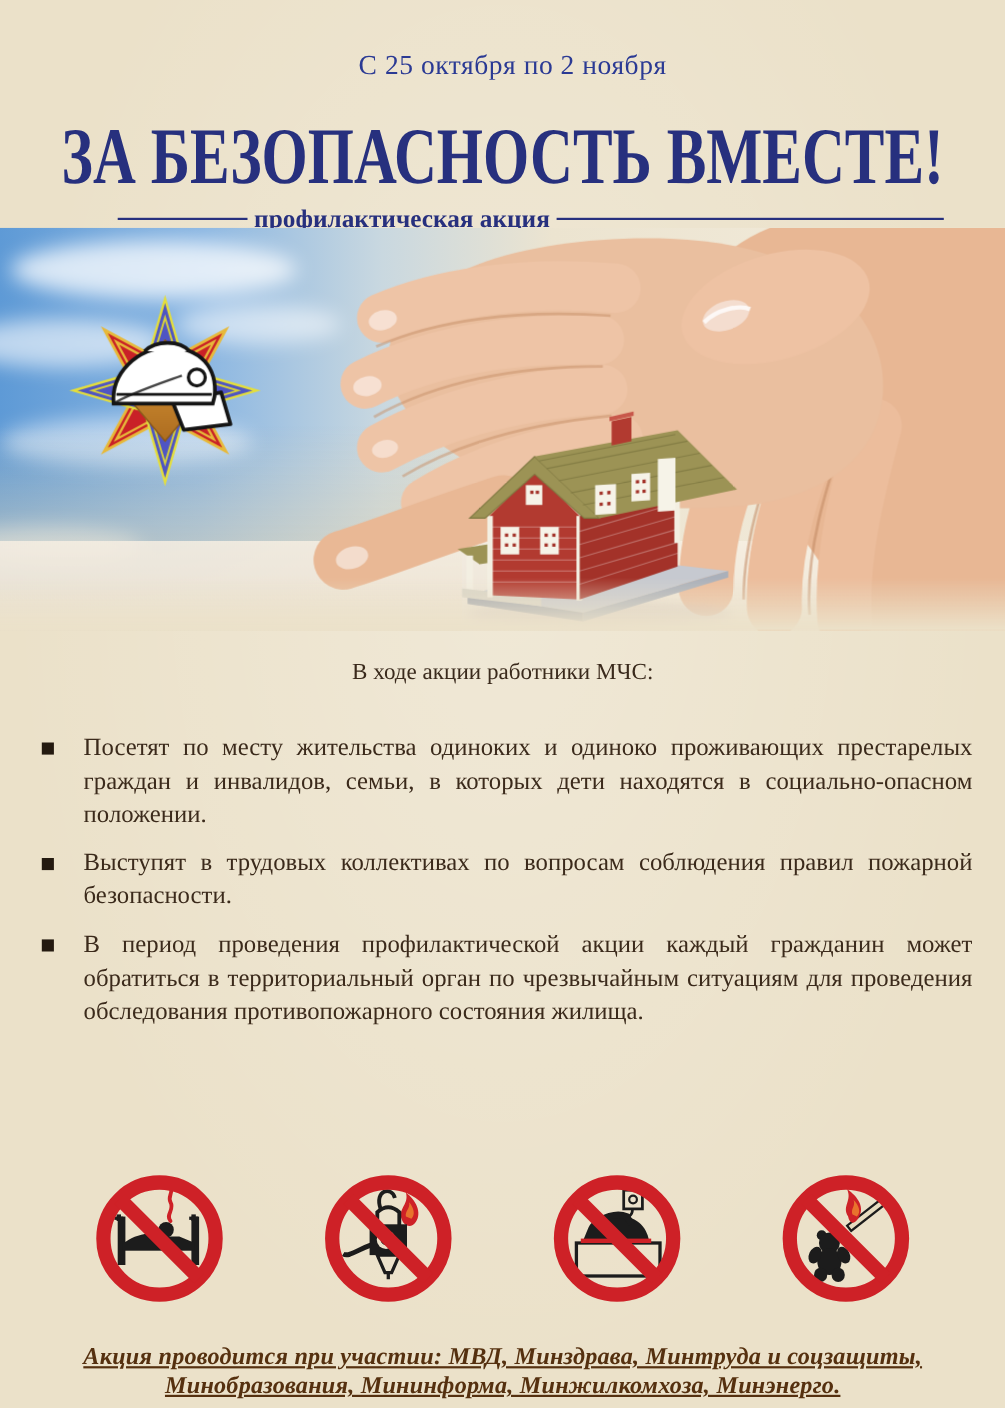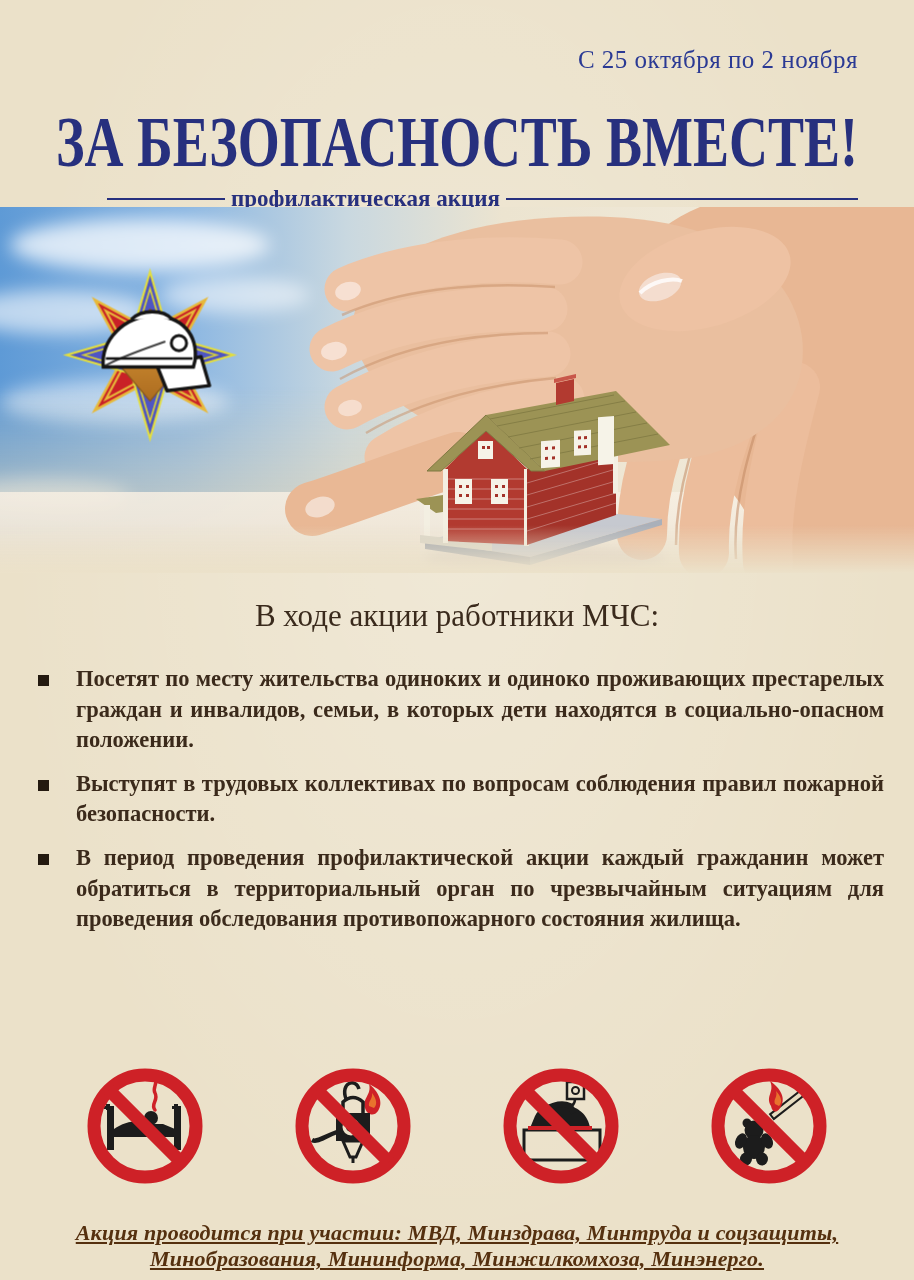--- a/index.html
+++ b/index.html
@@ -4,44 +4,44 @@
 <style>
   html,body{margin:0;padding:0;}
   body{background:#888;font-family:"Liberation Serif","DejaVu Serif",serif;}
   .poster{
     position:relative;width:914px;height:1280px;margin:0 auto;
     background:#ebe1c9;
     background-image:radial-gradient(ellipse at 50% 40%, rgba(255,255,255,.25), rgba(0,0,0,0) 70%);
     overflow:hidden;
   }
   
-  .header-row{position:absolute;top:46px;left:74px;right:56px;display:flex;justify-content:flex-end;align-items:baseline;}
+  .header-row{position:absolute;top:46px;left:74px;right:56px;display:flex;justify-content:center;align-items:baseline;}
   .header-dates{font-size:25px;color:#2b3a94;letter-spacing:.5px;}
   .header-org{font-size:22px;font-weight:bold;color:#212d80;letter-spacing:.5px;}
   
   .title{
     position:absolute;top:100px;left:0;width:100%;text-align:center;
     font-size:54px;font-weight:bold;color:#27307e;white-space:nowrap;
     transform:scaleY(1.35);transform-origin:50% 0;letter-spacing:0px;
   }
   .subtitle-row{position:absolute;top:186px;left:107px;right:56px;display:flex;align-items:center;}
   .subtitle-rule{height:2px;background:#27307e;}
   .rule-left{width:118px;}
   .rule-right{flex:1;}
   .subtitle{font-size:23px;font-weight:bold;color:#27307e;padding:0 6px;white-space:nowrap;}
   
   .photo{position:absolute;top:207px;left:0;width:914px;height:366px;}
   
-  .section-heading{position:absolute;top:598px;left:0;width:100%;text-align:center;font-size:31px;color:#3a2a1c;}
+  .section-heading{position:absolute;top:598px;left:0;width:100%;text-align:center;font-size:21px;color:#3a2a1c;}
   
   .bullets{position:absolute;top:664px;left:38px;right:30px;list-style:none;margin:0;padding:0;}
   .bullets li{display:flex;margin-bottom:13px;}
   .bullet-square{flex:none;width:11px;height:11px;background:#241a10;margin-top:11px;margin-right:27px;}
   .bullet-text{
-    flex:1;font-size:22.5px;line-height:1.36;font-weight:bold;color:#3b2a1b;
+    flex:1;font-size:22.5px;line-height:1.36;font-weight:normal;color:#3b2a1b;
     text-align:justify;text-align-last:left;
   }
   
   .icons-row{position:absolute;top:1066px;left:0;right:0;padding:0 85px;display:flex;justify-content:space-between;}
   .sign{width:120px;height:120px;}
   
   .footer{
     position:absolute;top:1220px;left:0;width:100%;text-align:center;
     font-size:22px;font-weight:bold;font-style:italic;color:#55300f;
     text-decoration:underline;letter-spacing:.2px;

